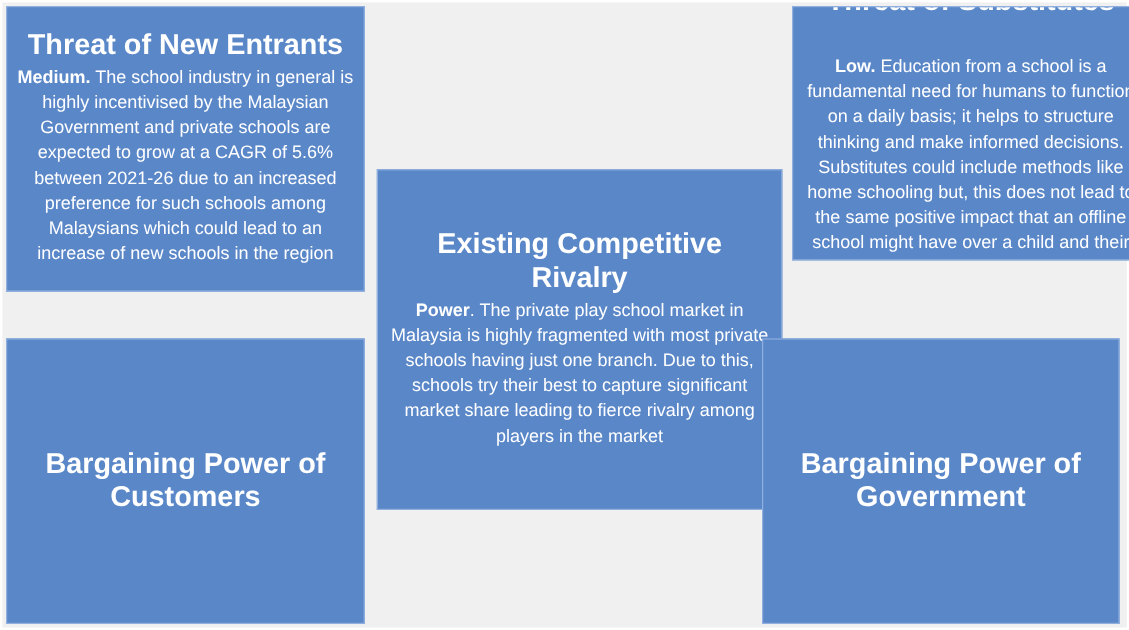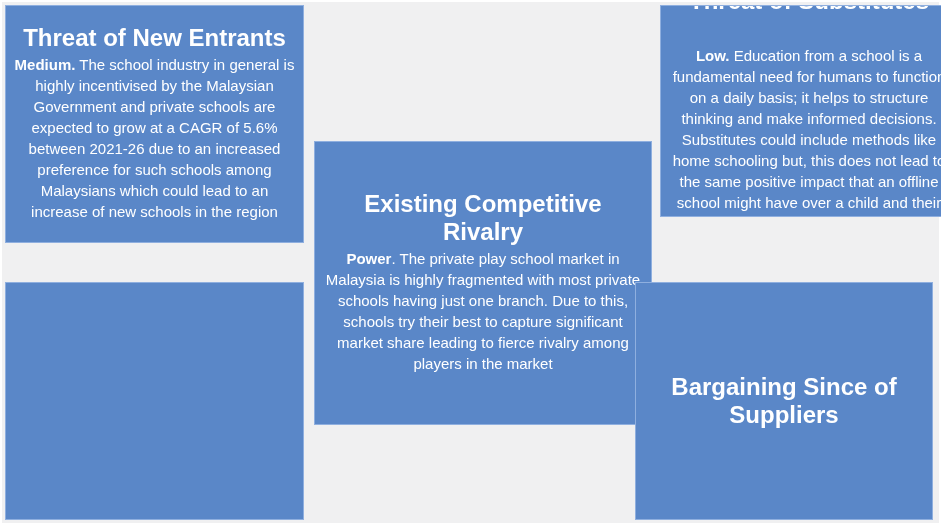--- a/index.html
+++ b/index.html
@@ -66,18 +66,19 @@
     <h2 class="box-title">Threat of Substitutes</h2>
     <p class="box-body"><b class="rating">Low.</b><span> Education from a school is a fundamental need for humans to function on a daily basis; it helps to structure thinking and make informed decisions. Substitutes could include methods like home schooling but, this does not lead to the same positive impact that an offline school might have over a child and their future</span></p>
   </div>
 
   <div class="force-box pos-rivalry">
     <h2 class="box-title">Existing Competitive Rivalry</h2>
     <p class="box-body"><b class="rating">Power</b><span>. The private play school market in Malaysia is highly fragmented with most private schools having just one branch. Due to this, schools try their best to capture significant market share leading to fierce rivalry among players in the market</span></p>
   </div>
 
   <div class="force-box pos-customers">
+    <h2 class="box-title">Bargaining Power of Customers</h2>
   </div>
 
   <div class="force-box pos-suppliers">
-    <h2 class="box-title">Bargaining Since of Suppliers</h2>
+    <h2 class="box-title">Bargaining Power of Government</h2>
   </div>
 </div>
 
 </body></html>

